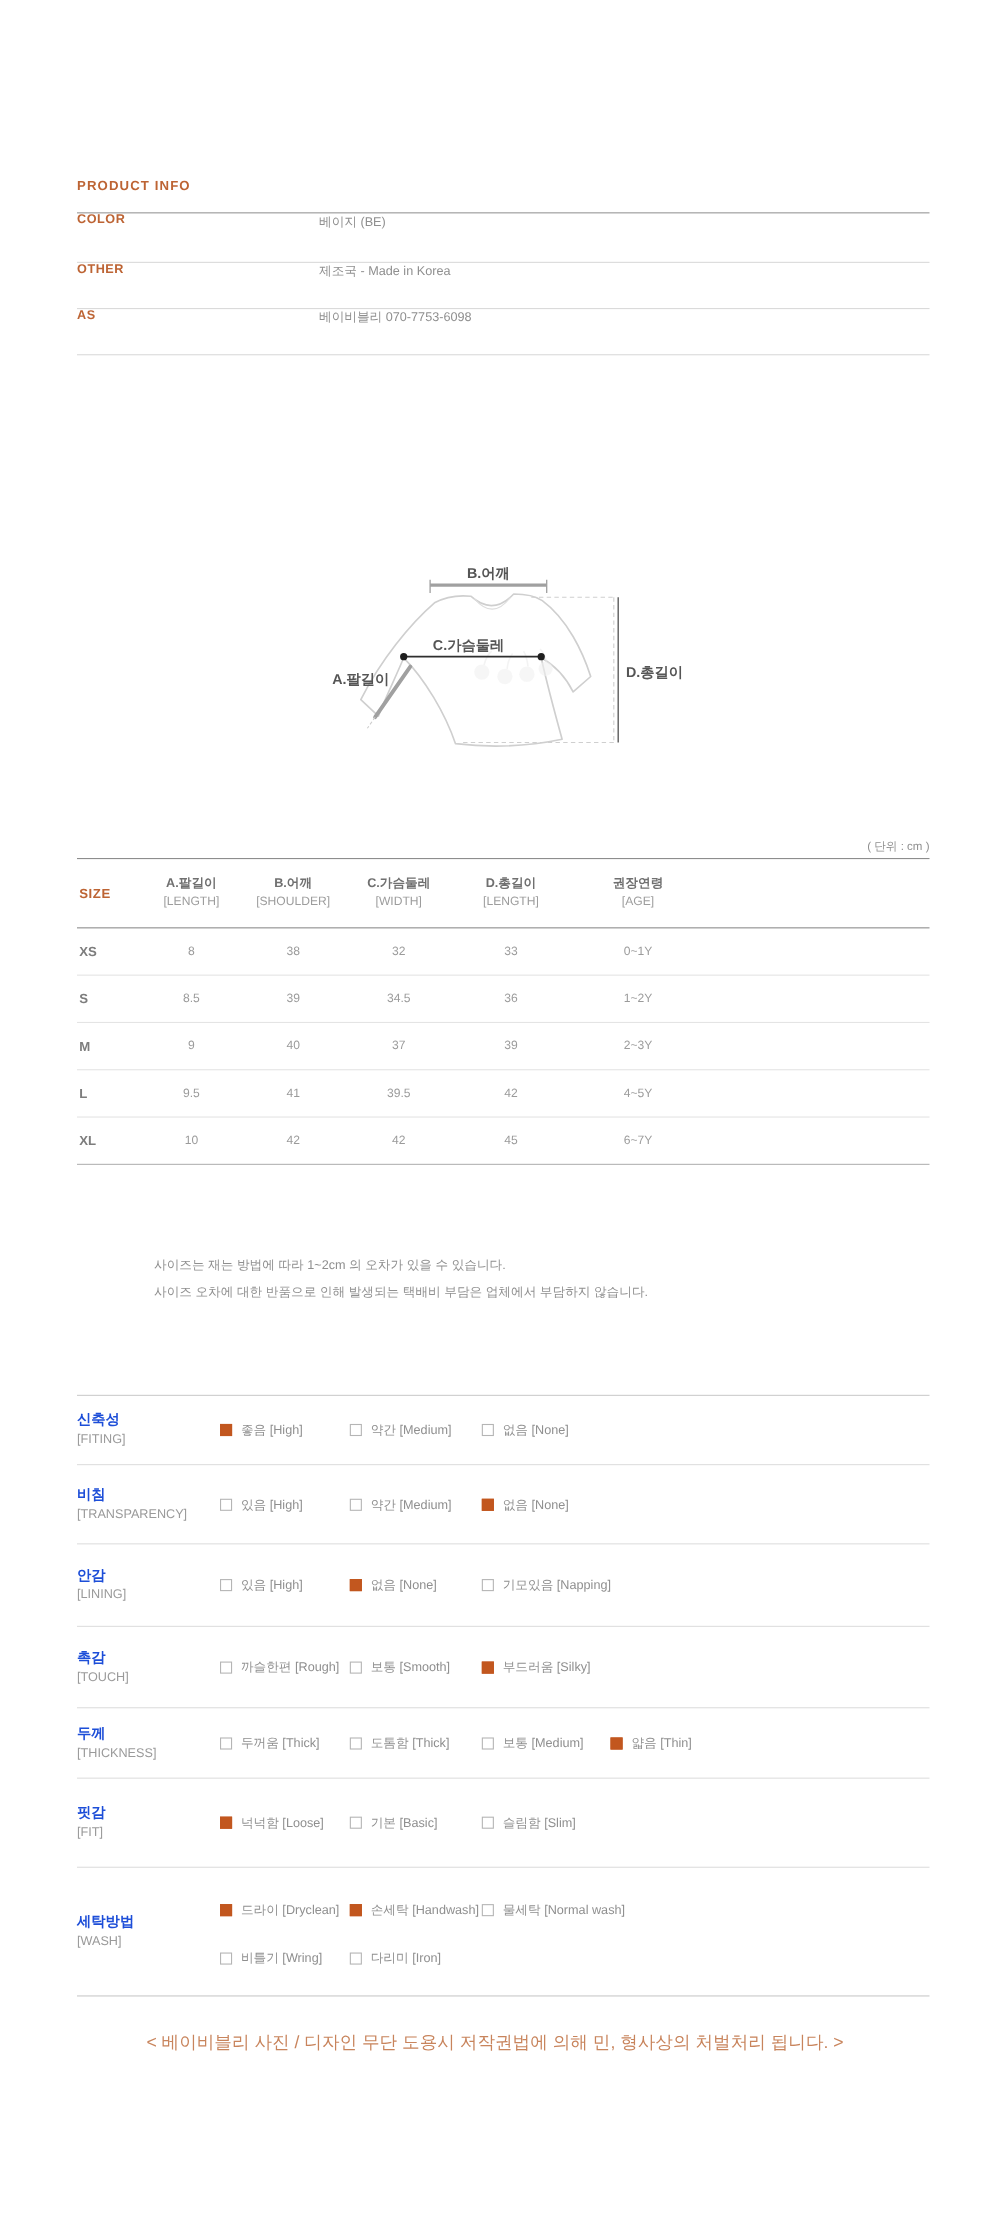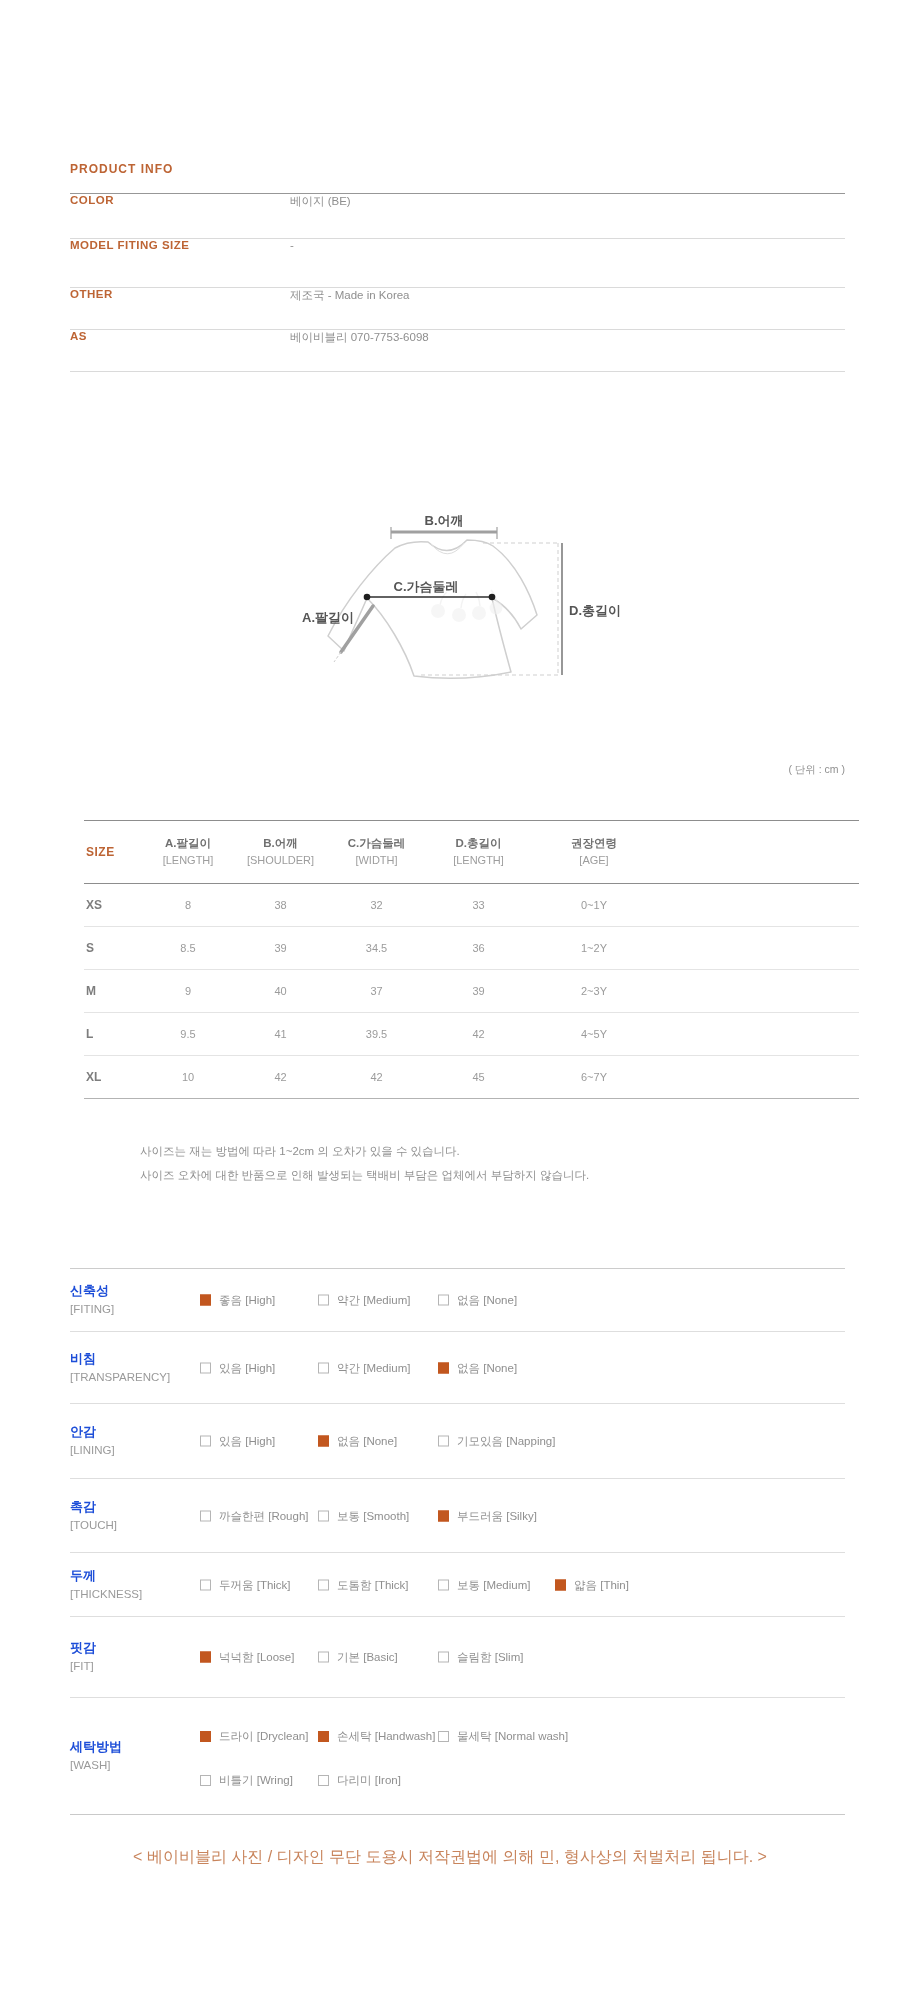--- a/index.html
+++ b/index.html
@@ -15,21 +15,21 @@
   }
   .pi-table{position:absolute;top:193px;left:70px;width:775px;border-top:1px solid #979797;}
   .pi-row{display:flex;align-items:flex-start;border-bottom:1px solid #dadada;}
   .pi-label{width:220px;font-size:11.5px;font-weight:bold;letter-spacing:.5px;color:#bd6434;}
   .pi-value{font-size:11.5px;color:#8f8f8f;}
   
   .diagram{position:absolute;top:505px;left:278px;width:350px;height:180px;}
   .diagram text{font-family:"Liberation Sans","DejaVu Sans",sans-serif;font-weight:bold;font-size:13px;fill:#555;}
   
   .unit-note{position:absolute;top:763px;right:55px;font-size:10.5px;color:#8f8f8f;}
-  .size-table{position:absolute;top:780px;left:84px;width:775px;margin-top:40px;}
+  .size-table{position:absolute;top:780px;left:70px;width:775px;}
   .st-row{display:grid;grid-template-columns:60px 88px 97px 95px 109px 122px 1fr;align-items:center;}
   .st-header{height:62px;border-top:1px solid #8d8d8d;border-bottom:1px solid #8d8d8d;}
   .st-header .hcell{text-align:center;line-height:17px;}
   .st-header .hko{font-size:11.5px;font-weight:bold;color:#707070;}
   .st-header .hen{font-size:11px;color:#9d9d9d;}
   .st-size-head{font-size:12px;font-weight:bold;letter-spacing:.5px;color:#bd6434;padding-left:2px;}
   .st-data{height:42px;border-bottom:1px solid #e4e4e4;}
   .st-data:last-child{border-bottom:1px solid #b3b3b3;}
   .st-size{font-size:12px;font-weight:bold;color:#7d7d7d;padding-left:2px;}
   .st-val{font-size:11px;color:#9b9b9b;text-align:center;}
@@ -54,24 +54,20 @@
 <body>
 
 <div class="page">
 
   <div class="pi-title">PRODUCT INFO</div>
   <div class="pi-table">
     <div class="pi-row" style="height:44px">
       <div class="pi-label">COLOR</div>
       <div class="pi-value">베이지 (BE)</div>
     </div>
-    <div class="pi-row" style="height:48px">
-      <div class="pi-label">MODEL FITING SIZE</div>
-      <div class="pi-value">-</div>
-    </div>
     <div class="pi-row" style="height:41px">
       <div class="pi-label">OTHER</div>
       <div class="pi-value">제조국 - Made in Korea</div>
     </div>
     <div class="pi-row" style="height:41px">
       <div class="pi-label">AS</div>
       <div class="pi-value">베이비블리 070-7753-6098</div>
     </div>
   </div>
 

